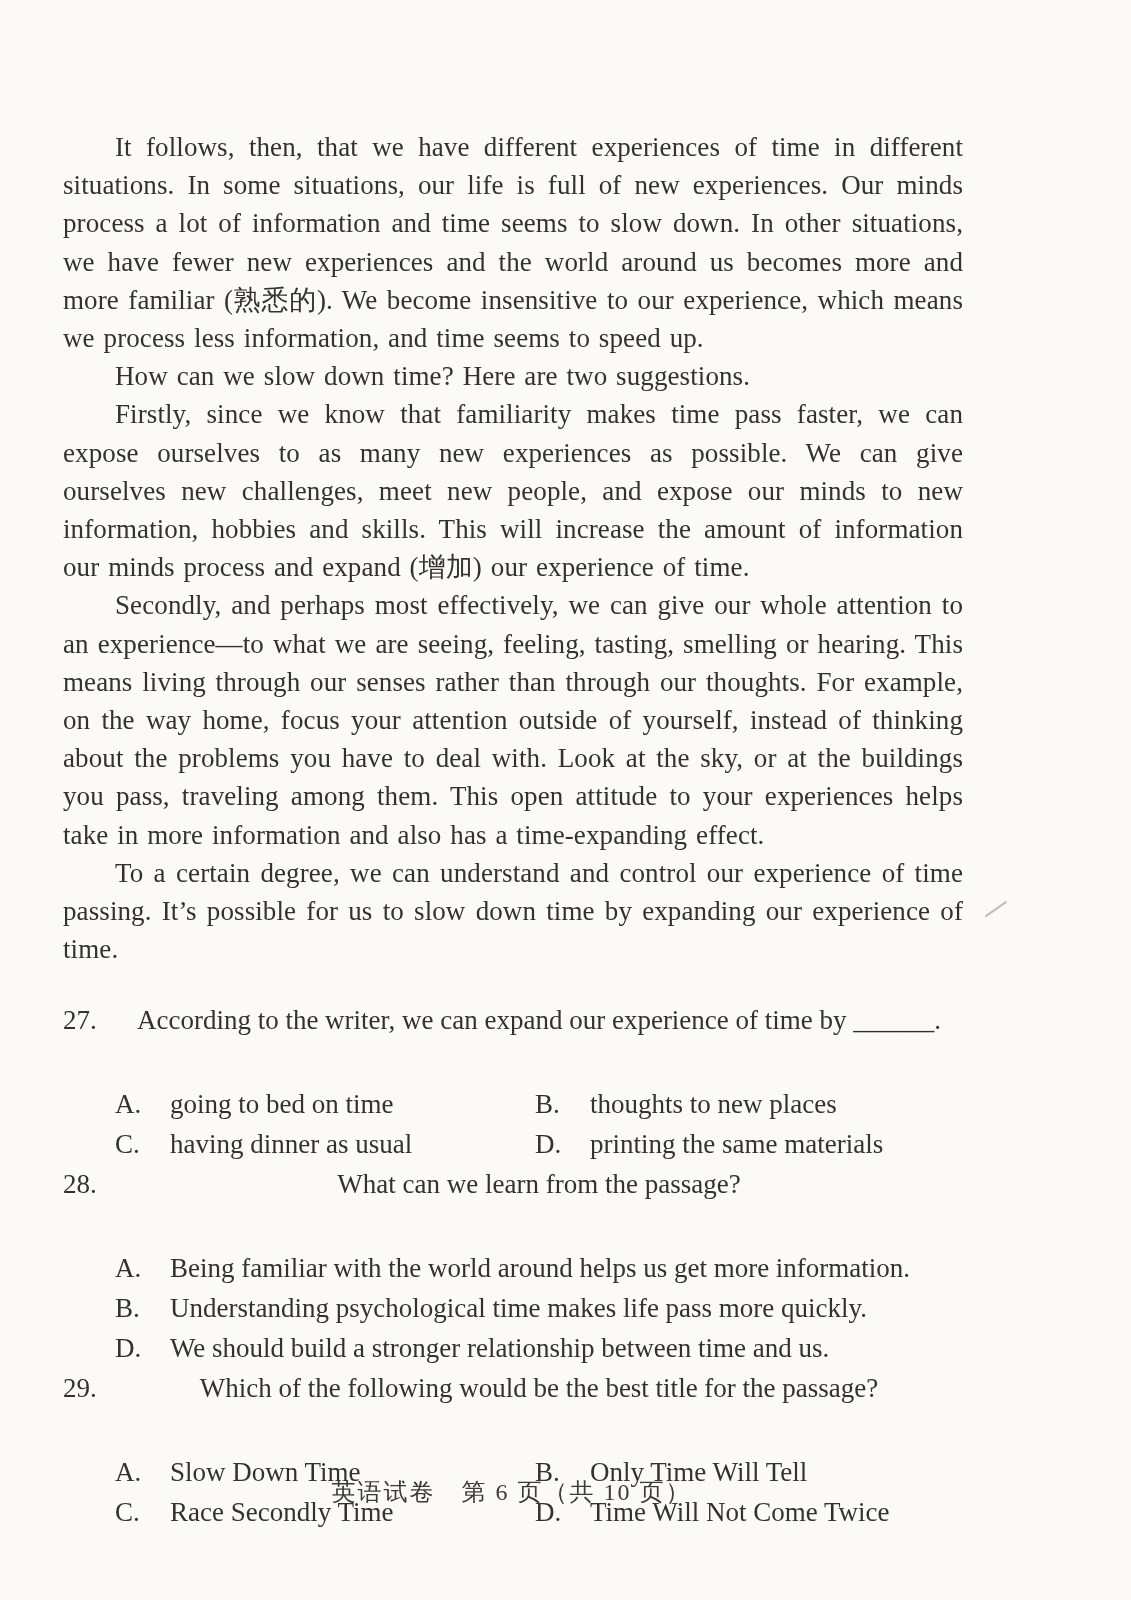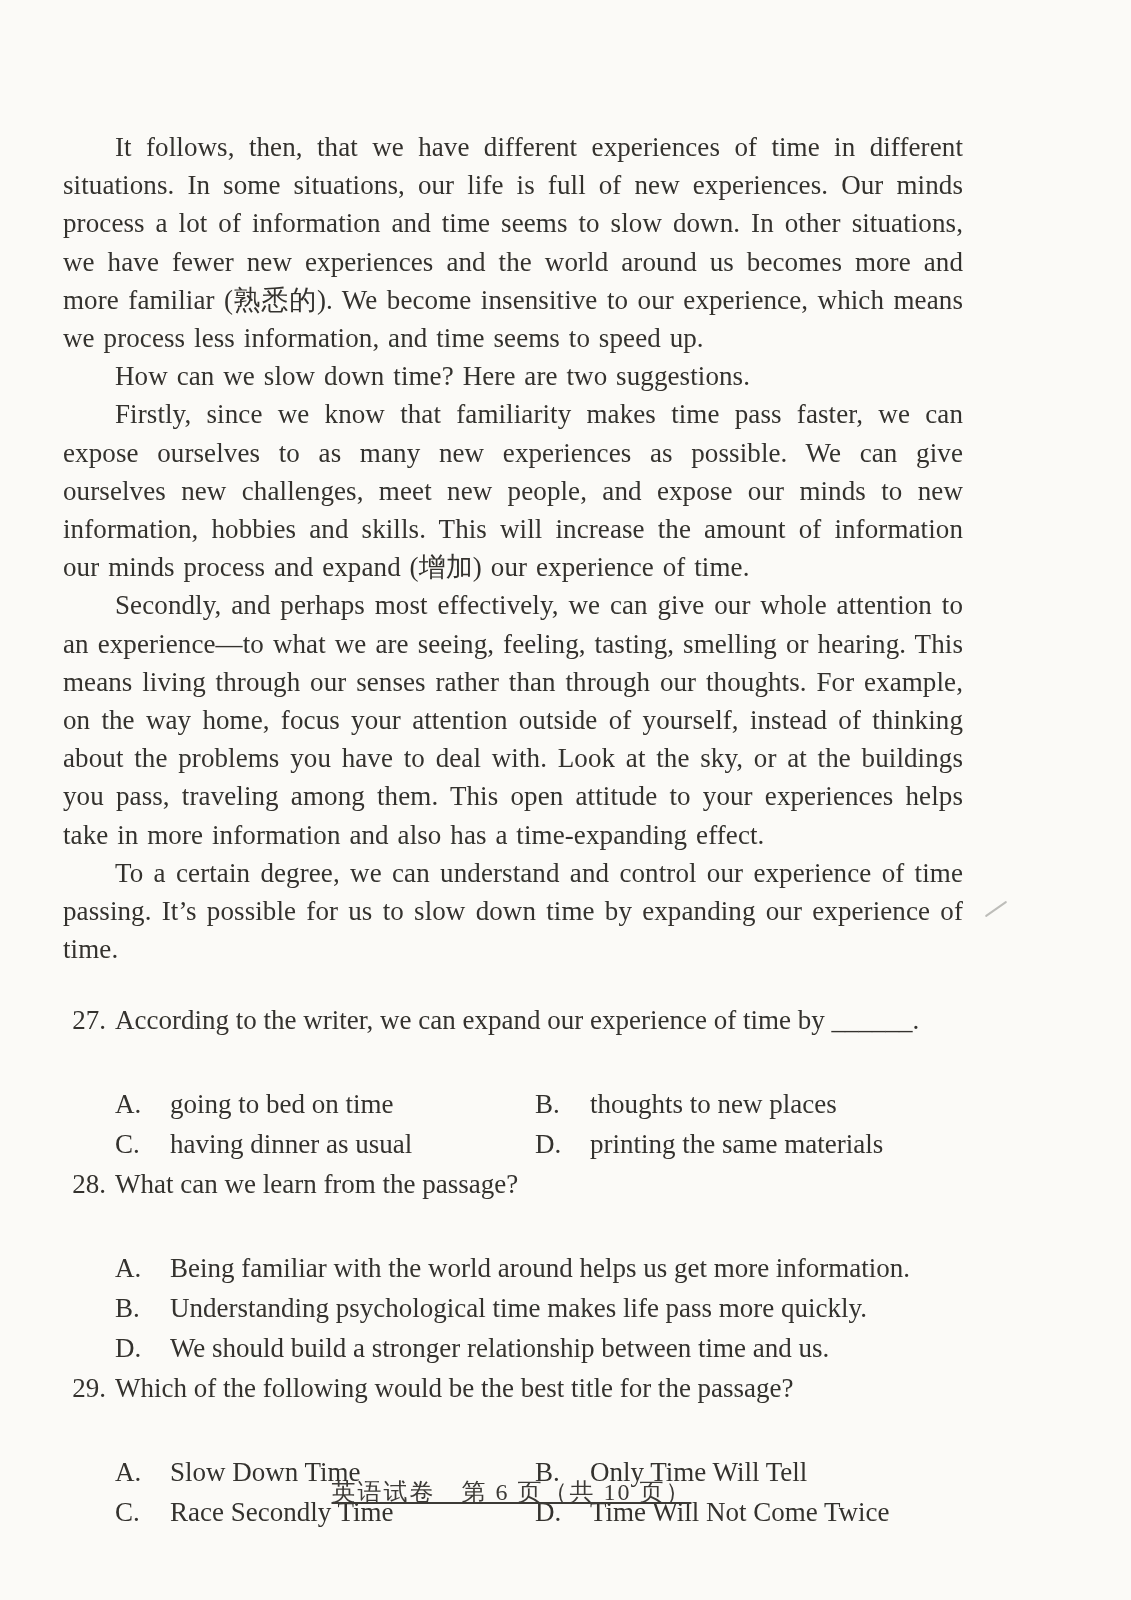--- a/index.html
+++ b/index.html
@@ -36,24 +36,24 @@
   .questions {
     margin-top: 32px;
     font-size: 27px;
     line-height: 40px;
   }
   .qrow {
     display: flex;
   }
   .qnum {
     flex: 0 0 52px;
-    text-align: center;
   }
   .qstem {
     flex: 1;
+    text-align: center;
   }
   .opts {
     padding-left: 52px;
     margin-top: 44px;
   }
   .opts.two-col {
     display: grid;
     grid-template-columns: 420px 1fr;
   }
   .opt {
@@ -67,21 +67,20 @@
   
   .page-footer {
     position: absolute;
     left: 0;
     right: 60px;
     top: 1476px;
     text-align: center;
     font-size: 24px;
     color: #3c3a36;
     letter-spacing: 2px;
-    text-decoration: underline;
   }
   
   .scan-mark {
     position: absolute;
     right: 74px;
     top: 908px;
     width: 26px;
     height: 2px;
     background: #8a8a86;
     transform: rotate(-35deg);

